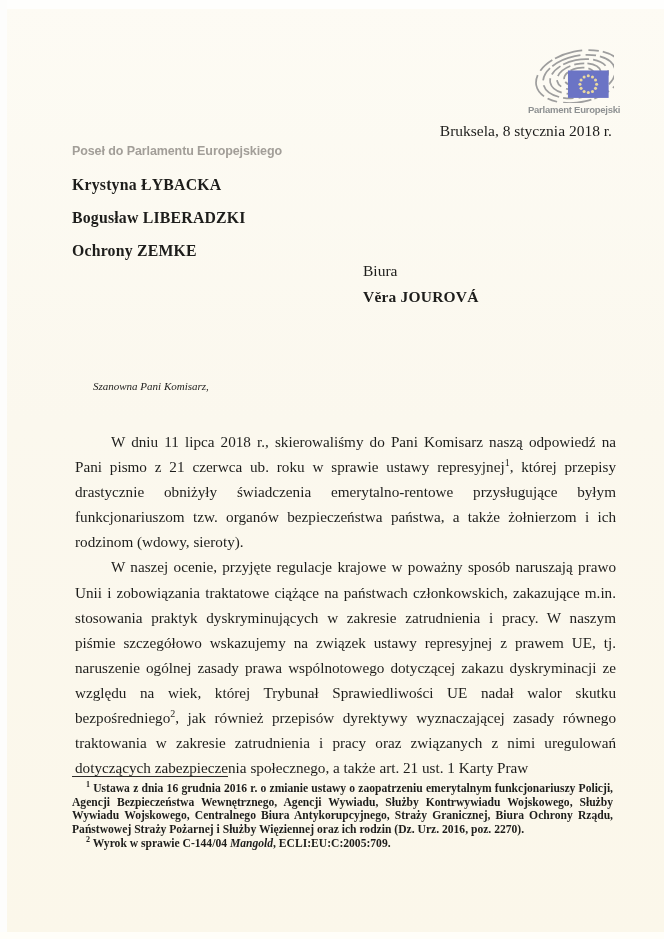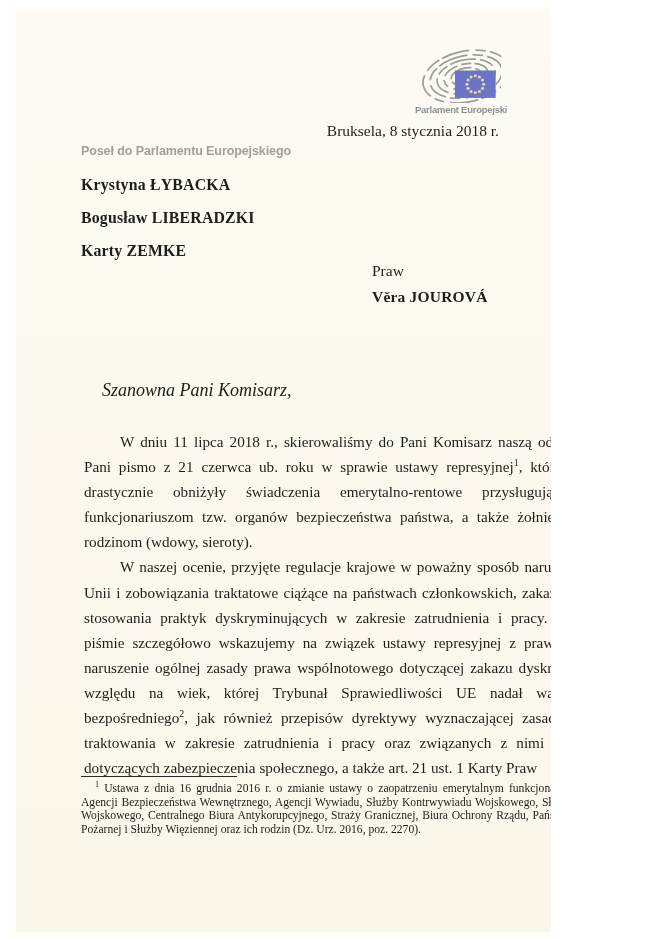--- a/index.html
+++ b/index.html
@@ -1,23 +1,22 @@
 <!DOCTYPE html>
 <html><head>
 <meta charset="utf-8">
 <style>
   html,body { margin:0; padding:0; background:#ffffff; }
   .page {
     position: relative;
-    width: 542px; height: 939px;
+    width: 664px; height: 939px;
     background: linear-gradient(180deg, #fdfbf4 0%, #fbf8ee 45%, #fbf7ea 100%);
     font-family: "Liberation Serif", serif;
     color: #1d1d1b;
     overflow: hidden;
-    margin-left: 9px;
   }
   .edge-top    { position:absolute; top:0; left:0; width:100%; height:9px; background:#fefefd; }
   .edge-left   { position:absolute; top:0; left:0; width:7px; height:100%; background:#fdfdfc; }
   .edge-bottom { position:absolute; bottom:0; left:0; width:100%; height:7px; background:#fffef9; }
 
   .logo { position:absolute; top:44px; right:50px; width:86px; text-align:center; }
   .logo svg { display:block; margin:0 auto; }
   .logo-caption {
     margin-top:1px;
     font-family:"Liberation Sans", sans-serif;
@@ -32,32 +31,32 @@
   .sender-role {
     font-family:"Liberation Sans", sans-serif;
     font-size:12.5px; font-weight:600; color:#a29e98; letter-spacing:-0.1px;
   }
   .sender-names { margin-top:10px; }
   .sender-name { font-size:15.8px; font-weight:700; line-height:33px; letter-spacing:0.2px; }
 
   .recipient { position:absolute; top:258px; left:363px; font-size:15.5px; line-height:26px; }
   .recipient-name { font-weight:700; letter-spacing:0.2px; }
 
-  .greeting { position:absolute; top:380px; left:93px; font-style:italic; font-size:18px;text-align:right; }
+  .greeting { position:absolute; top:380px; left:93px; font-style:italic; font-size:11px;text-align:right; }
 
   .letter-body {
     position:absolute; top:429px; left:75px; width:541px;
     font-size:15.2px; line-height:25.1px; text-align:justify;
   }
   .body-para { margin:0; text-indent:36px; }
   .body-para sup { font-size:10px; line-height:0; }
 
   .footnotes { position:absolute; top:776px; left:72px; width:541px; }
   .fn-rule { width:156px; border-top:1.6px solid #2a2a28; margin:0 0 5px 0; }
-  .footnote { margin:0; font-size:11.6px; line-height:13.7px; text-align:justify; text-indent:14px; }
+  .footnote { margin:0; font-size:11.6px; line-height:13.7px; text-align:justify; text-indent:14px;font-weight:bold; }
   .footnote sup { font-size:8px; line-height:0; }
 </style>
 </head>
 <body>
 
 <div class="page" id="page" style="--flag-blue: #6b74c5; --star-yellow: #ead9a0; --hemicycle-gray: #9e9e9e; --caption-gray: #8e9192;">
   <div class="edge-top"></div>
   <div class="edge-left"></div>
   <div class="edge-bottom"></div>
 
@@ -89,35 +88,36 @@
     <div class="logo-caption">Parlament Europejski</div>
   </div>
 
   <div class="date-line">Bruksela, 8 stycznia 2018 r.</div>
 
   <div class="sender">
     <div class="sender-role">Poseł do Parlamentu Europejskiego</div>
     <div class="sender-names" id="sender-names">
         <div class="sender-name">Krystyna ŁYBACKA</div>
         <div class="sender-name">Bogusław LIBERADZKI</div>
-        <div class="sender-name">Karty ZEMKE</div>
+        <div class="sender-name">Ochrony ZEMKE</div>
       </div>
   </div>
 
   <div class="recipient">
-    <div>Praw</div>
+    <div>Biura</div>
     <div class="recipient-name">Věra JOUROVÁ</div>
   </div>
 
   <div class="greeting">Szanowna Pani Komisarz,</div>
 
   <div class="letter-body" id="letter-body">
       <p class="body-para">W dniu 11 lipca 2018 r., skierowaliśmy do Pani Komisarz naszą odpowiedź na Pani pismo z 21 czerwca ub. roku w sprawie ustawy represyjnej<sup>1</sup>, której przepisy drastycznie obniżyły świadczenia emerytalno-rentowe przysługujące byłym funkcjonariuszom tzw. organów bezpieczeństwa państwa, a także żołnierzom i ich rodzinom (wdowy, sieroty).</p>
       <p class="body-para">W naszej ocenie, przyjęte regulacje krajowe w poważny sposób naruszają prawo Unii i zobowiązania traktatowe ciążące na państwach członkowskich, zakazujące m.in. stosowania praktyk dyskryminujących w zakresie zatrudnienia i pracy. W naszym piśmie szczegółowo wskazujemy na związek ustawy represyjnej z prawem UE, tj. naruszenie ogólnej zasady prawa wspólnotowego dotyczącej zakazu dyskryminacji ze względu na wiek, której Trybunał Sprawiedliwości UE nadał walor skutku bezpośredniego<sup>2</sup>, jak również przepisów dyrektywy wyznaczającej zasady równego traktowania w zakresie zatrudnienia i pracy oraz związanych z nimi uregulowań dotyczących zabezpieczenia społecznego, a także art. 21 ust. 1 Karty Praw</p>
     </div>
 
   <div class="footnotes">
     <div class="fn-rule"></div>
     <div id="fn-list">
         <p class="footnote"><sup>1</sup> Ustawa z dnia 16 grudnia 2016 r. o zmianie ustawy o zaopatrzeniu emerytalnym funkcjonariuszy Policji, Agencji Bezpieczeństwa Wewnętrznego, Agencji Wywiadu, Służby Kontrwywiadu Wojskowego, Służby Wywiadu Wojskowego, Centralnego Biura Antykorupcyjnego, Straży Granicznej, Biura Ochrony Rządu, Państwowej Straży Pożarnej i Służby Więziennej oraz ich rodzin (Dz. Urz. 2016, poz. 2270).</p>
+        <p class="footnote"><sup>2</sup> Wyrok w sprawie C-144/04 <i>Mangold</i>, ECLI:EU:C:2005:709.</p>
       </div>
   </div>
 </div>
 
 </body></html>

